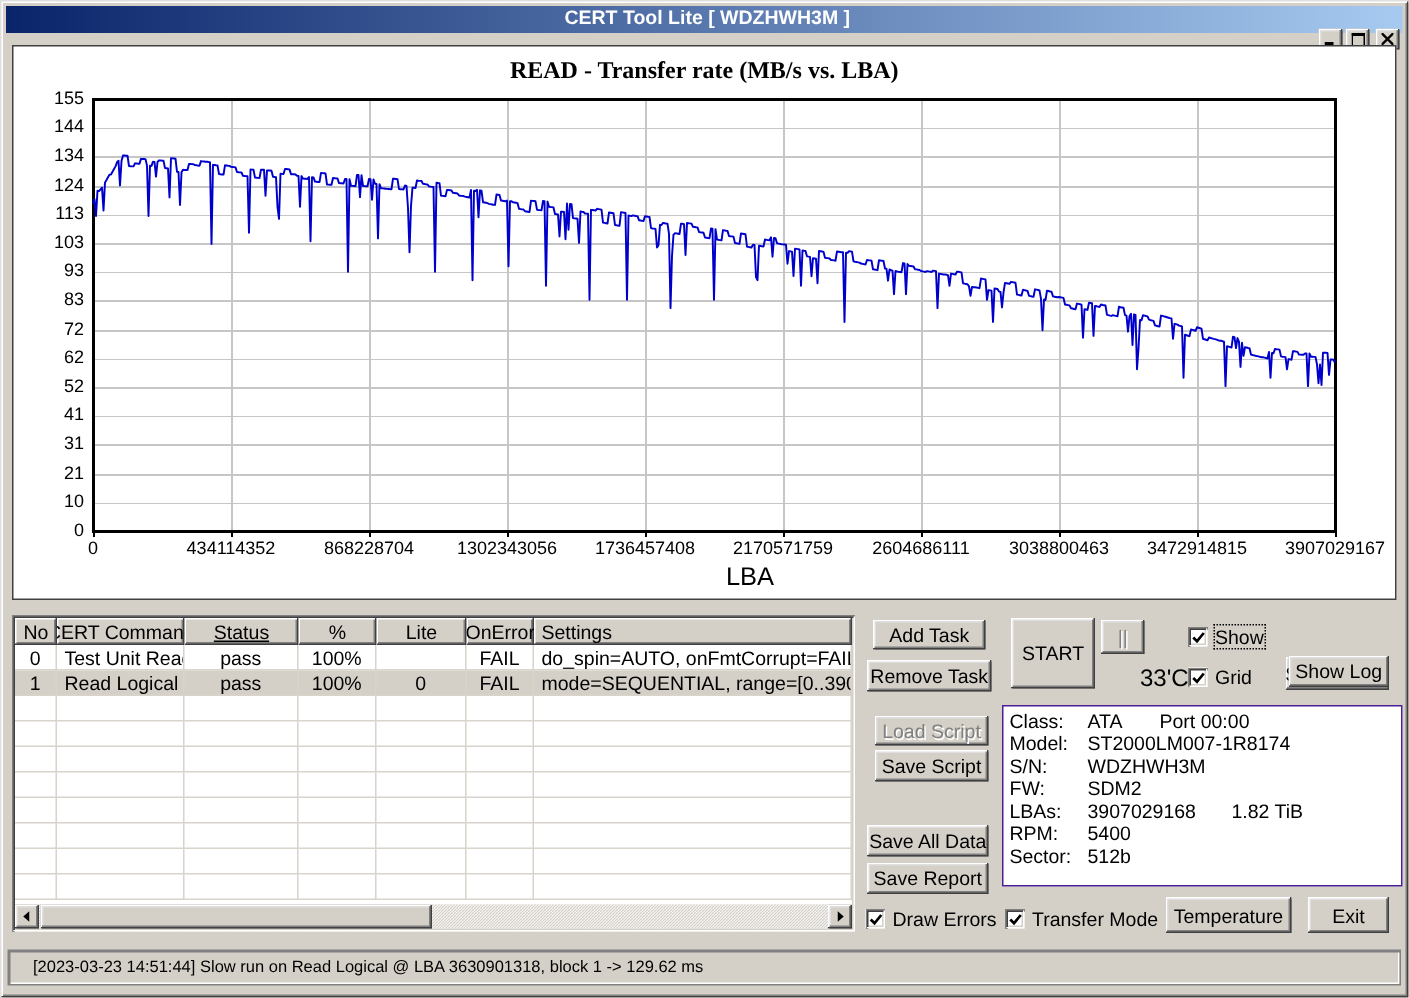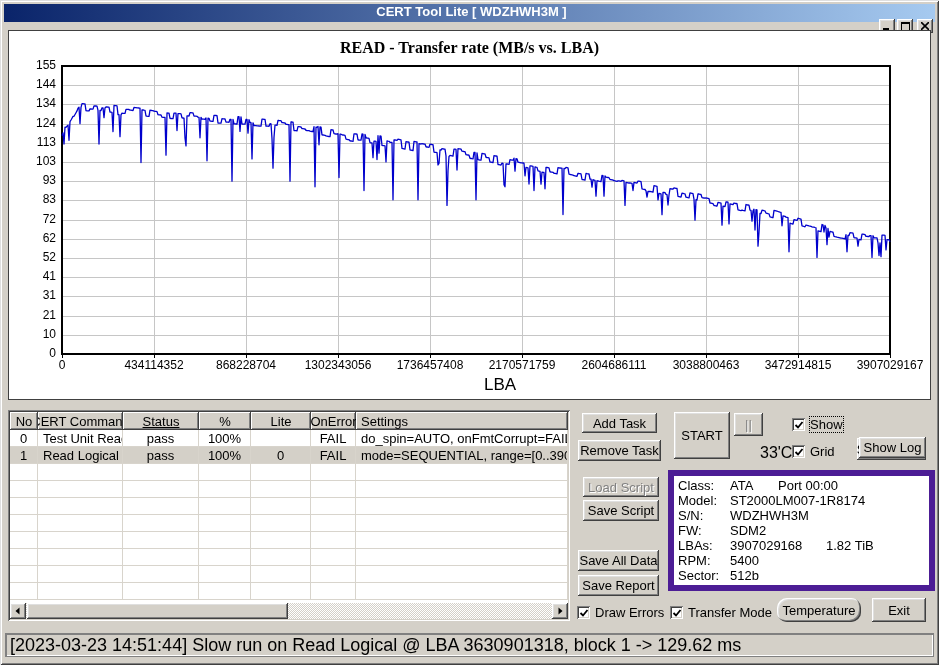--- a/index.html
+++ b/index.html
@@ -95,32 +95,32 @@
   .cb-box{
     width:13px;height:13px;background:#fff;margin-right:5px;flex:none;
     box-shadow:inset 1px 1px #808080, inset -1px -1px #fff, inset 2px 2px #404040, inset -2px -2px #d4d0c8;
     display:flex;align-items:center;justify-content:center;
   }
   .cb-label.focus{outline:1px dotted #000;}
   .temp-reading{position:absolute;left:760px;top:444px;width:44px;text-align:left;font-size:16px;}
   
   .info-panel{
     position:absolute;left:668px;top:470px;width:267px;height:121px;
-    background:#fff;border:6px solid #4c1d95;padding:2px 0 0 4px;overflow:hidden;
+    background:#fff;border:1px solid #4c1d95;padding:2px 0 0 4px;overflow:hidden;
   }
   .info-row{position:relative;height:15px;line-height:15px;font-size:13px;white-space:nowrap;}
   .info-label{display:inline-block;width:52px;}
   .info-extra{position:absolute;top:0;}
   
   .statusbar{
     position:absolute;left:5px;top:633px;width:929px;height:24px;
     background:#d4d0c8;border:1px solid #808080;
     box-shadow:inset 1px 1px #808080, inset -1px -1px #fff;
-    display:flex;align-items:center;padding-left:4px;
-    font-size:18px;white-space:nowrap;overflow:hidden;
+    display:flex;align-items:center;padding-left:16px;
+    font-size:11px;white-space:nowrap;overflow:hidden;
   }
 </style>
 </head>
 <body>
 
 <div class="window">
 
   <div class="titlebar">
     <span class="title-text">CERT Tool Lite [ WDZHWH3M ]</span>
     <div class="win-btns">
@@ -377,20 +377,20 @@
     <span class="cb-label">Draw Errors</span>
   </div>
   <div class="cb" style="left:670px;top:605px;">
     <span class="cb-box">
       <svg width="10" height="10">
           <path d="M1.5 5 L4 7.5 L8.5 2" stroke="#000" stroke-width="1.8" fill="none"></path>
         </svg>
     </span>
     <span class="cb-label">Transfer Mode</span>
   </div>
-  <div class="btn" style="left:777px;top:598px;width:84px;height:24px;border-radius:10px;">Temperature</div>
+  <div class="btn" style="left:777px;top:598px;width:84px;height:24px;">Temperature</div>
   <div class="btn" style="left:872px;top:598px;width:54px;height:24px;">Exit</div>
 
   <div class="statusbar">
     <span>[2023-03-23 14:51:44] Slow run on Read Logical @ LBA 3630901318, block 1 -&gt; 129.62 ms</span>
   </div>
 
 </div>
 
 </body></html>

